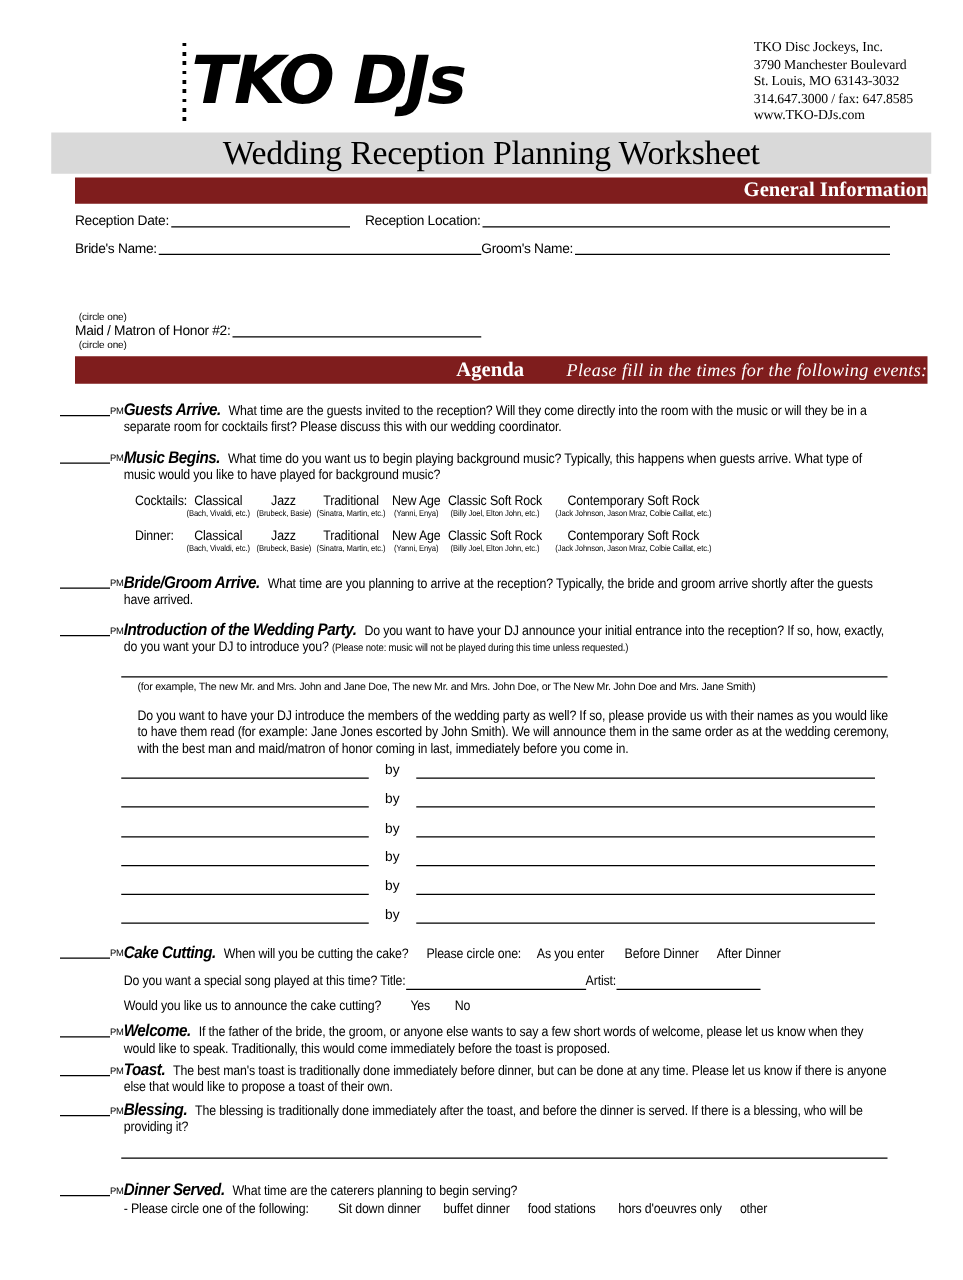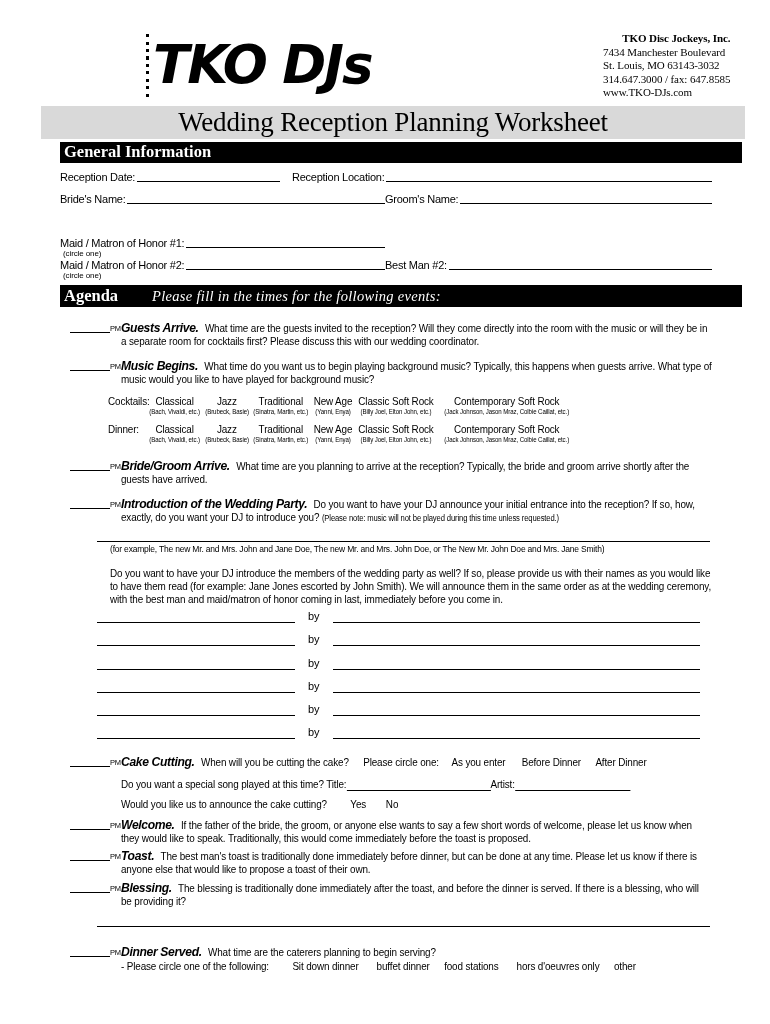--- a/index.html
+++ b/index.html
@@ -7,45 +7,45 @@
   .page { position:relative; width:770px; height:1024px; background:#fff; color:#000;
           font-family:"Liberation Sans", sans-serif; overflow:hidden;margin-top:19px; }
 
   
   .dotted { position:absolute; left:146px; top:15px; width:3px; height:64px;
             background:repeating-linear-gradient(to bottom,#000 0 3px,transparent 3px 7.5px); }
   .logo { position:absolute; left:153px; top:16px; font-family:"DejaVu Sans", sans-serif;
           font-weight:bold; font-style:italic; font-size:53px; line-height:60px; letter-spacing:-2px; }
   .company { position:absolute; left:603px; top:13px; font-family:"Liberation Serif", serif;
              font-size:11px; line-height:13.5px; letter-spacing:-0.1px; }
-  .co-name { font-weight:bold;text-align:right; }
+  .co-name { font-weight:normal; }
   .title-bar { position:absolute; left:41px; top:87px; width:704px; height:33px; background:#d9d9d9;
                font-family:"Liberation Serif", serif; font-size:27px; line-height:33px; text-align:center;
                letter-spacing:-0.2px; }
 
   
-  .bar { position:absolute; left:60px; width:682px; background:#000000; color:#fff;
-         font-family:"Liberation Serif", serif; font-weight:bold; padding-left:4px; }
+  .bar { position:absolute; left:60px; width:682px; background:#7f1d1d; color:#fff;
+         font-family:"Liberation Serif", serif; font-weight:bold; padding-left:4px;text-align:right; }
   .bar-general { top:123px; height:21px; line-height:20px; font-size:16.5px; }
   .bar-agenda  { top:266px; height:22px; line-height:21px; font-size:16.5px; }
   .agenda-sub { font-weight:normal; font-style:italic; font-size:14.5px; margin-left:34px; letter-spacing:0.3px; }
 
   
   .g-row { position:absolute; left:60px; right:58px; display:flex; font-size:11px; line-height:13px;
            letter-spacing:-0.25px; height:13px; }
   .g-left { display:flex; flex:none; }
   .g-right { display:flex; flex:1; }
   .uline { border-bottom:1px solid #000; }
   .g-row .uline { flex:1; height:11px; margin-left:2px; }
   .w-row1 { width:232px; padding-right:12px; }
   .w-rows { width:325px; }
   .g-sub { position:absolute; left:63px; font-size:8px; letter-spacing:-0.1px; }
 
   
-  .event { position:absolute; left:70px; right:58px; display:flex; align-items:flex-start;
+  .event { position:absolute; left:48px; right:58px; display:flex; align-items:flex-start;
            font-size:11px; line-height:13px; }
   .pm-slot { flex:none; width:51px; display:flex; align-items:flex-end; }
   .pm-line { flex:1; border-bottom:1px solid #000; height:12px; }
   .pm { flex:none; font-size:7.5px; line-height:9.5px; letter-spacing:-0.1px; }
   .event-body { flex:1; }
   .scalex { transform:scaleX(0.9); transform-origin:0 0; width:111.11%; letter-spacing:-0.15px; }
   .etitle { font-weight:bold; font-style:italic; font-size:13.5px; letter-spacing:-0.4px; padding-right:7px; }
   .small-note { font-size:8.5px; }
 
   
@@ -75,21 +75,21 @@
 </style>
 </head>
 <body>
 
 <div class="page">
 
   <div class="dotted"></div>
   <div class="logo">TKO DJs</div>
   <div class="company">
     <div class="co-name">TKO Disc Jockeys, Inc.</div>
-    <div>7434 Manchester Boulevard</div>
+    <div>3790 Manchester Boulevard</div>
     <div>St. Louis, MO  63143-3032</div>
     <div>314.647.3000 / fax: 647.8585</div>
     <div>www.TKO-DJs.com</div>
   </div>
   <div class="title-bar">Wedding Reception Planning Worksheet</div>
 
   <div class="bar bar-general">
     <span>General Information</span>
   </div>
 
@@ -110,34 +110,26 @@
       <span class="uline"></span>
     </div>
     <div class="g-right">
       <span>Reception Location:</span>
       <span class="uline"></span>
     </div>
   </div>
 
 
   <div class="g-row" style="top:218px">
-    <div class="g-left w-rows">
-      <span>Maid / Matron of Honor #1:</span>
-      <span class="uline"></span>
-    </div>
   </div>
   <div class="g-sub" style="top:230px">(circle one)</div>
 
   <div class="g-row" style="top:240px">
     <div class="g-left w-rows">
       <span>Maid / Matron of Honor #2:</span>
-      <span class="uline"></span>
-    </div>
-    <div class="g-right">
-      <span>Best Man #2:</span>
       <span class="uline"></span>
     </div>
   </div>
   <div class="g-sub" style="top:252px">(circle one)</div>
 
   <div class="bar bar-agenda">
     <span>Agenda</span><span class="agenda-sub">Please fill in the times for the following events:</span>
   </div>
 
   <div class="event" style="top:302px">

